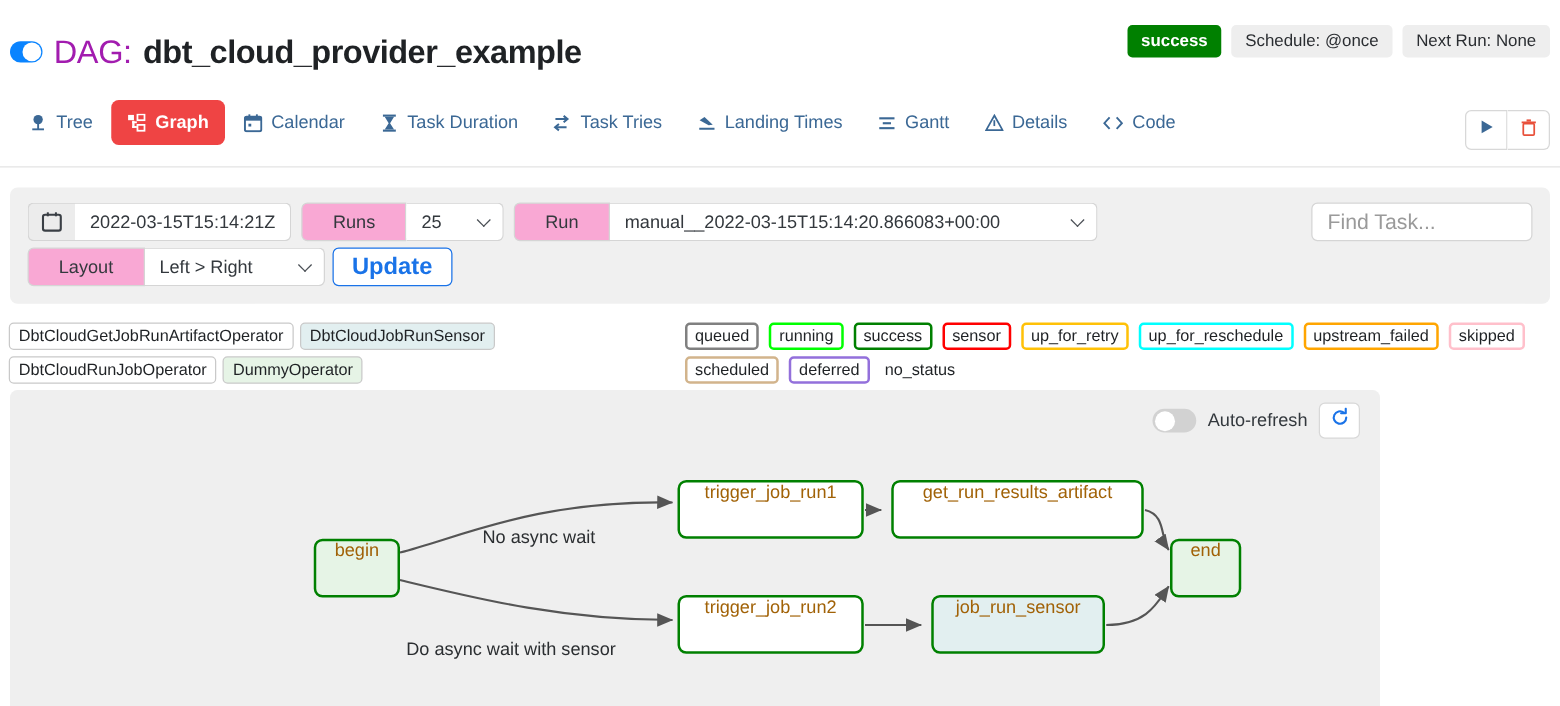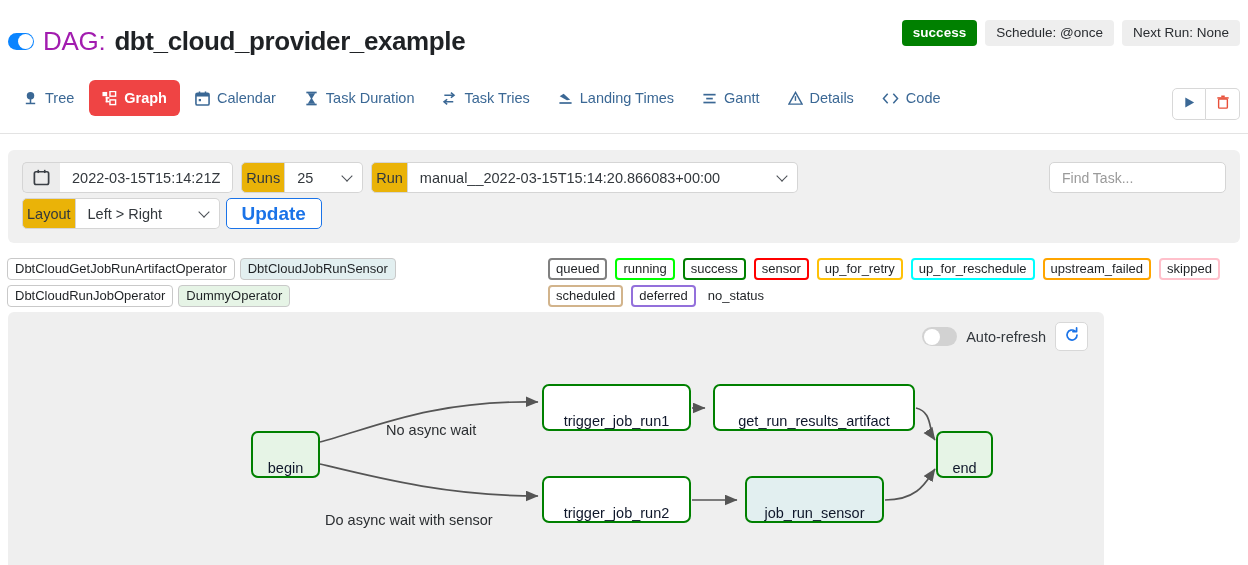--- a/index.html
+++ b/index.html
@@ -84,23 +84,23 @@
   .ctrl-row1 {
     position: absolute; left: 14px; top: 12px;
     display: flex; align-items: stretch;
   }
   .ctrl-row2 {
     position: absolute; left: 14px; top: 48px;
     display: flex; align-items: stretch; gap: 6px;
   }
   .grp { display: flex; align-items: stretch; margin-right: 8px; }
   .addon {
-    background: #eab308; border: 1px solid #d5d5d5;
+    background: #f9a8d4; border: 1px solid #d5d5d5;
     font-size: 14.5px; color: #33383d;
-    padding: 0 4px; display: flex; align-items: center;
+    padding: 0 24px; display: flex; align-items: center;
     border-radius: 5px 0 0 5px; white-space: nowrap;
   }
   .field {
     background: #ffffff; border: 1px solid #d5d5d5; border-left: none;
     font-size: 14.5px; color: #33383d;
     padding: 0 12px; display: flex; align-items: center;
     border-radius: 0 5px 5px 0; height: 31px; white-space: nowrap;
   }
   .icon-addon {
     background: #ececec; border: 1px solid #d5d5d5; border-right: none;
@@ -121,21 +121,21 @@
     background: #ffffff; border: 1px solid #1a73e8; color: #1a73e8;
     font-size: 19px; font-weight: 700; border-radius: 5px;
     padding: 0 15px; height: 31px; display: flex; align-items: center;
     cursor: pointer;
   }
   .find-task {
     position: absolute; right: 14px; top: 12px;
     width: 177px; height: 31px;
     background: #ffffff; border: 1px solid #d5d5d5; border-radius: 5px;
     display: flex; align-items: center; padding: 0 12px;
-    font-size: 14px; color: #9a9a9a;
+    font-size: 17px; color: #9a9a9a;
   }
 
   
   .legend-area {
     position: absolute; left: 0; top: 256px; width: 1248px; height: 48px;
   }
   .legend-ops {
     position: absolute; left: 7px; top: 2px;
     display: flex; flex-wrap: wrap; gap: 5px; width: 530px;
   }
@@ -178,22 +178,22 @@
     width: 33px; height: 29px; background: #ffffff;
     border: 1px solid #d8d8d8; border-radius: 5px;
     display: flex; align-items: center; justify-content: center; cursor: pointer;
   }
 
   .graph-svg { position: absolute; left: 0; top: 0; }
 
   .node-box {
     position: absolute; border: 2.5px solid #008000; border-radius: 7px;
     background: #ffffff;
-    display: flex; align-items: flex-end; justify-content: center;
-    font-size: 14.5px; color: #0f172a; cursor: pointer;
+    display: flex; align-items: flex-start; justify-content: center;
+    font-size: 14.5px; color: #a16207; cursor: pointer;
   }
   .node-box.dummy  { background: #e6f4e6; }
   .node-box.sensor { background: #e2eff0; }
   .edge-label {
     position: absolute; font-size: 14.5px; color: #2b2e31;
     white-space: nowrap;
   }
 </style>
 </head>
 <body>

